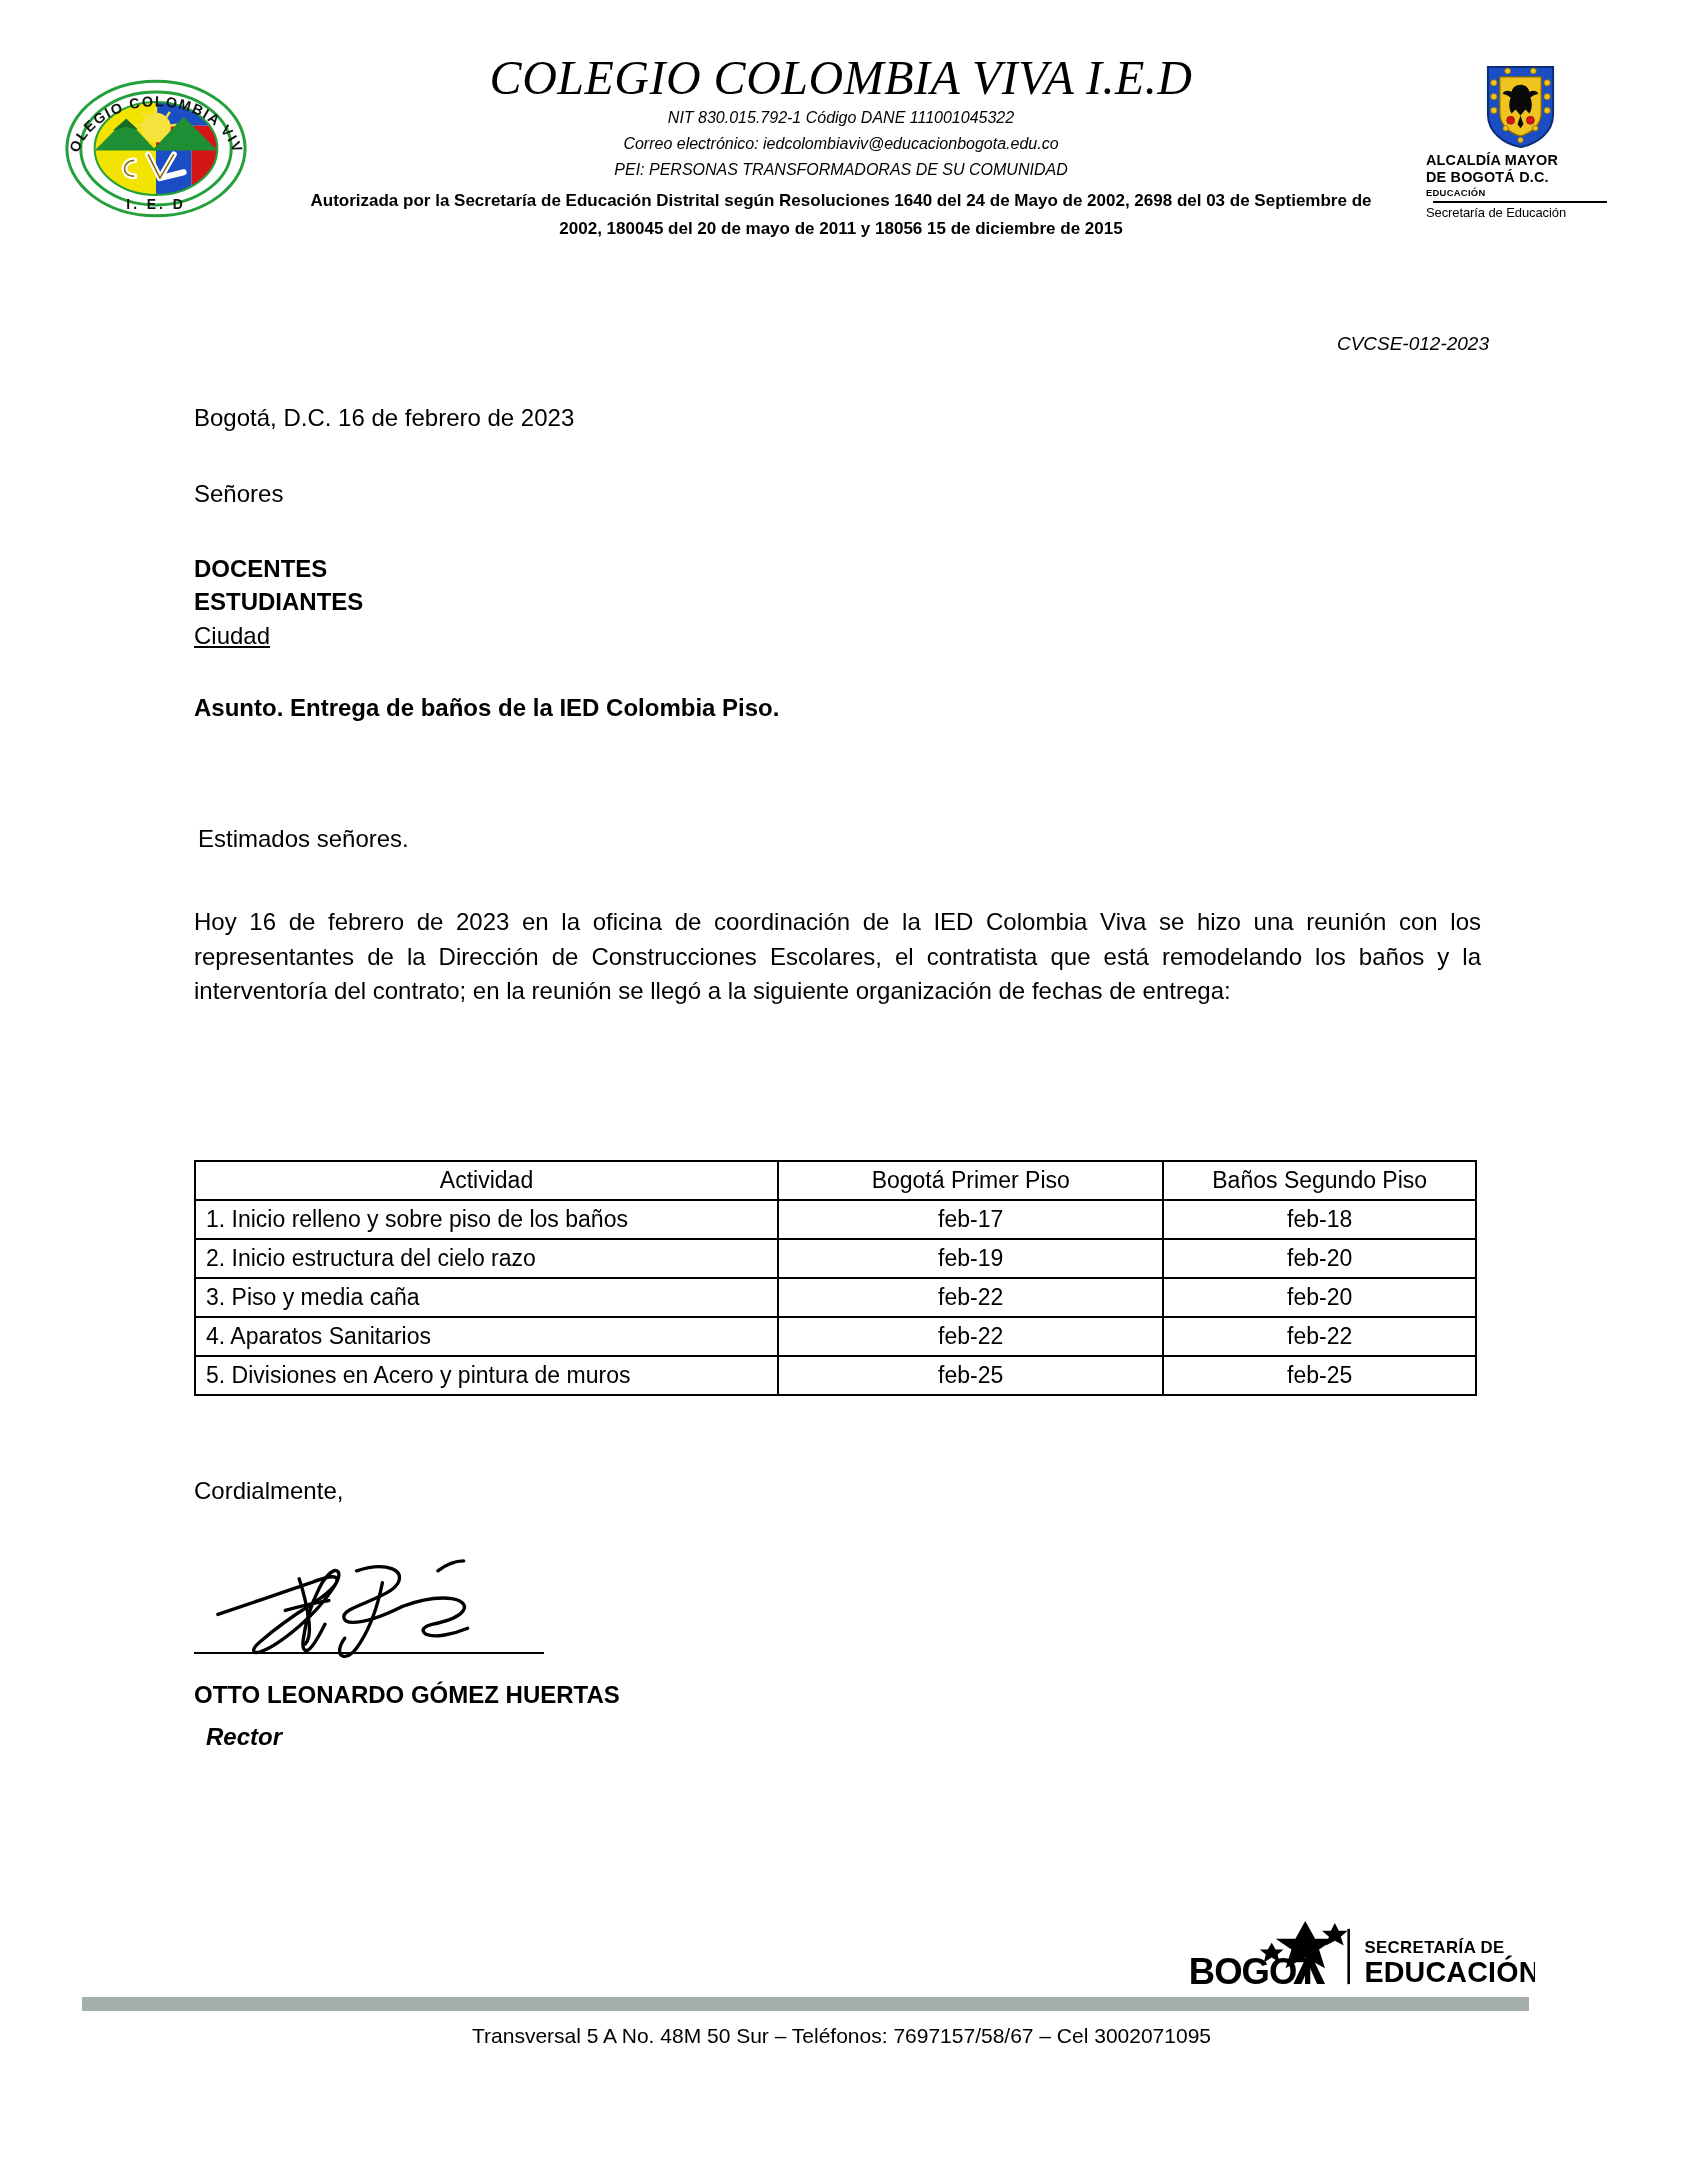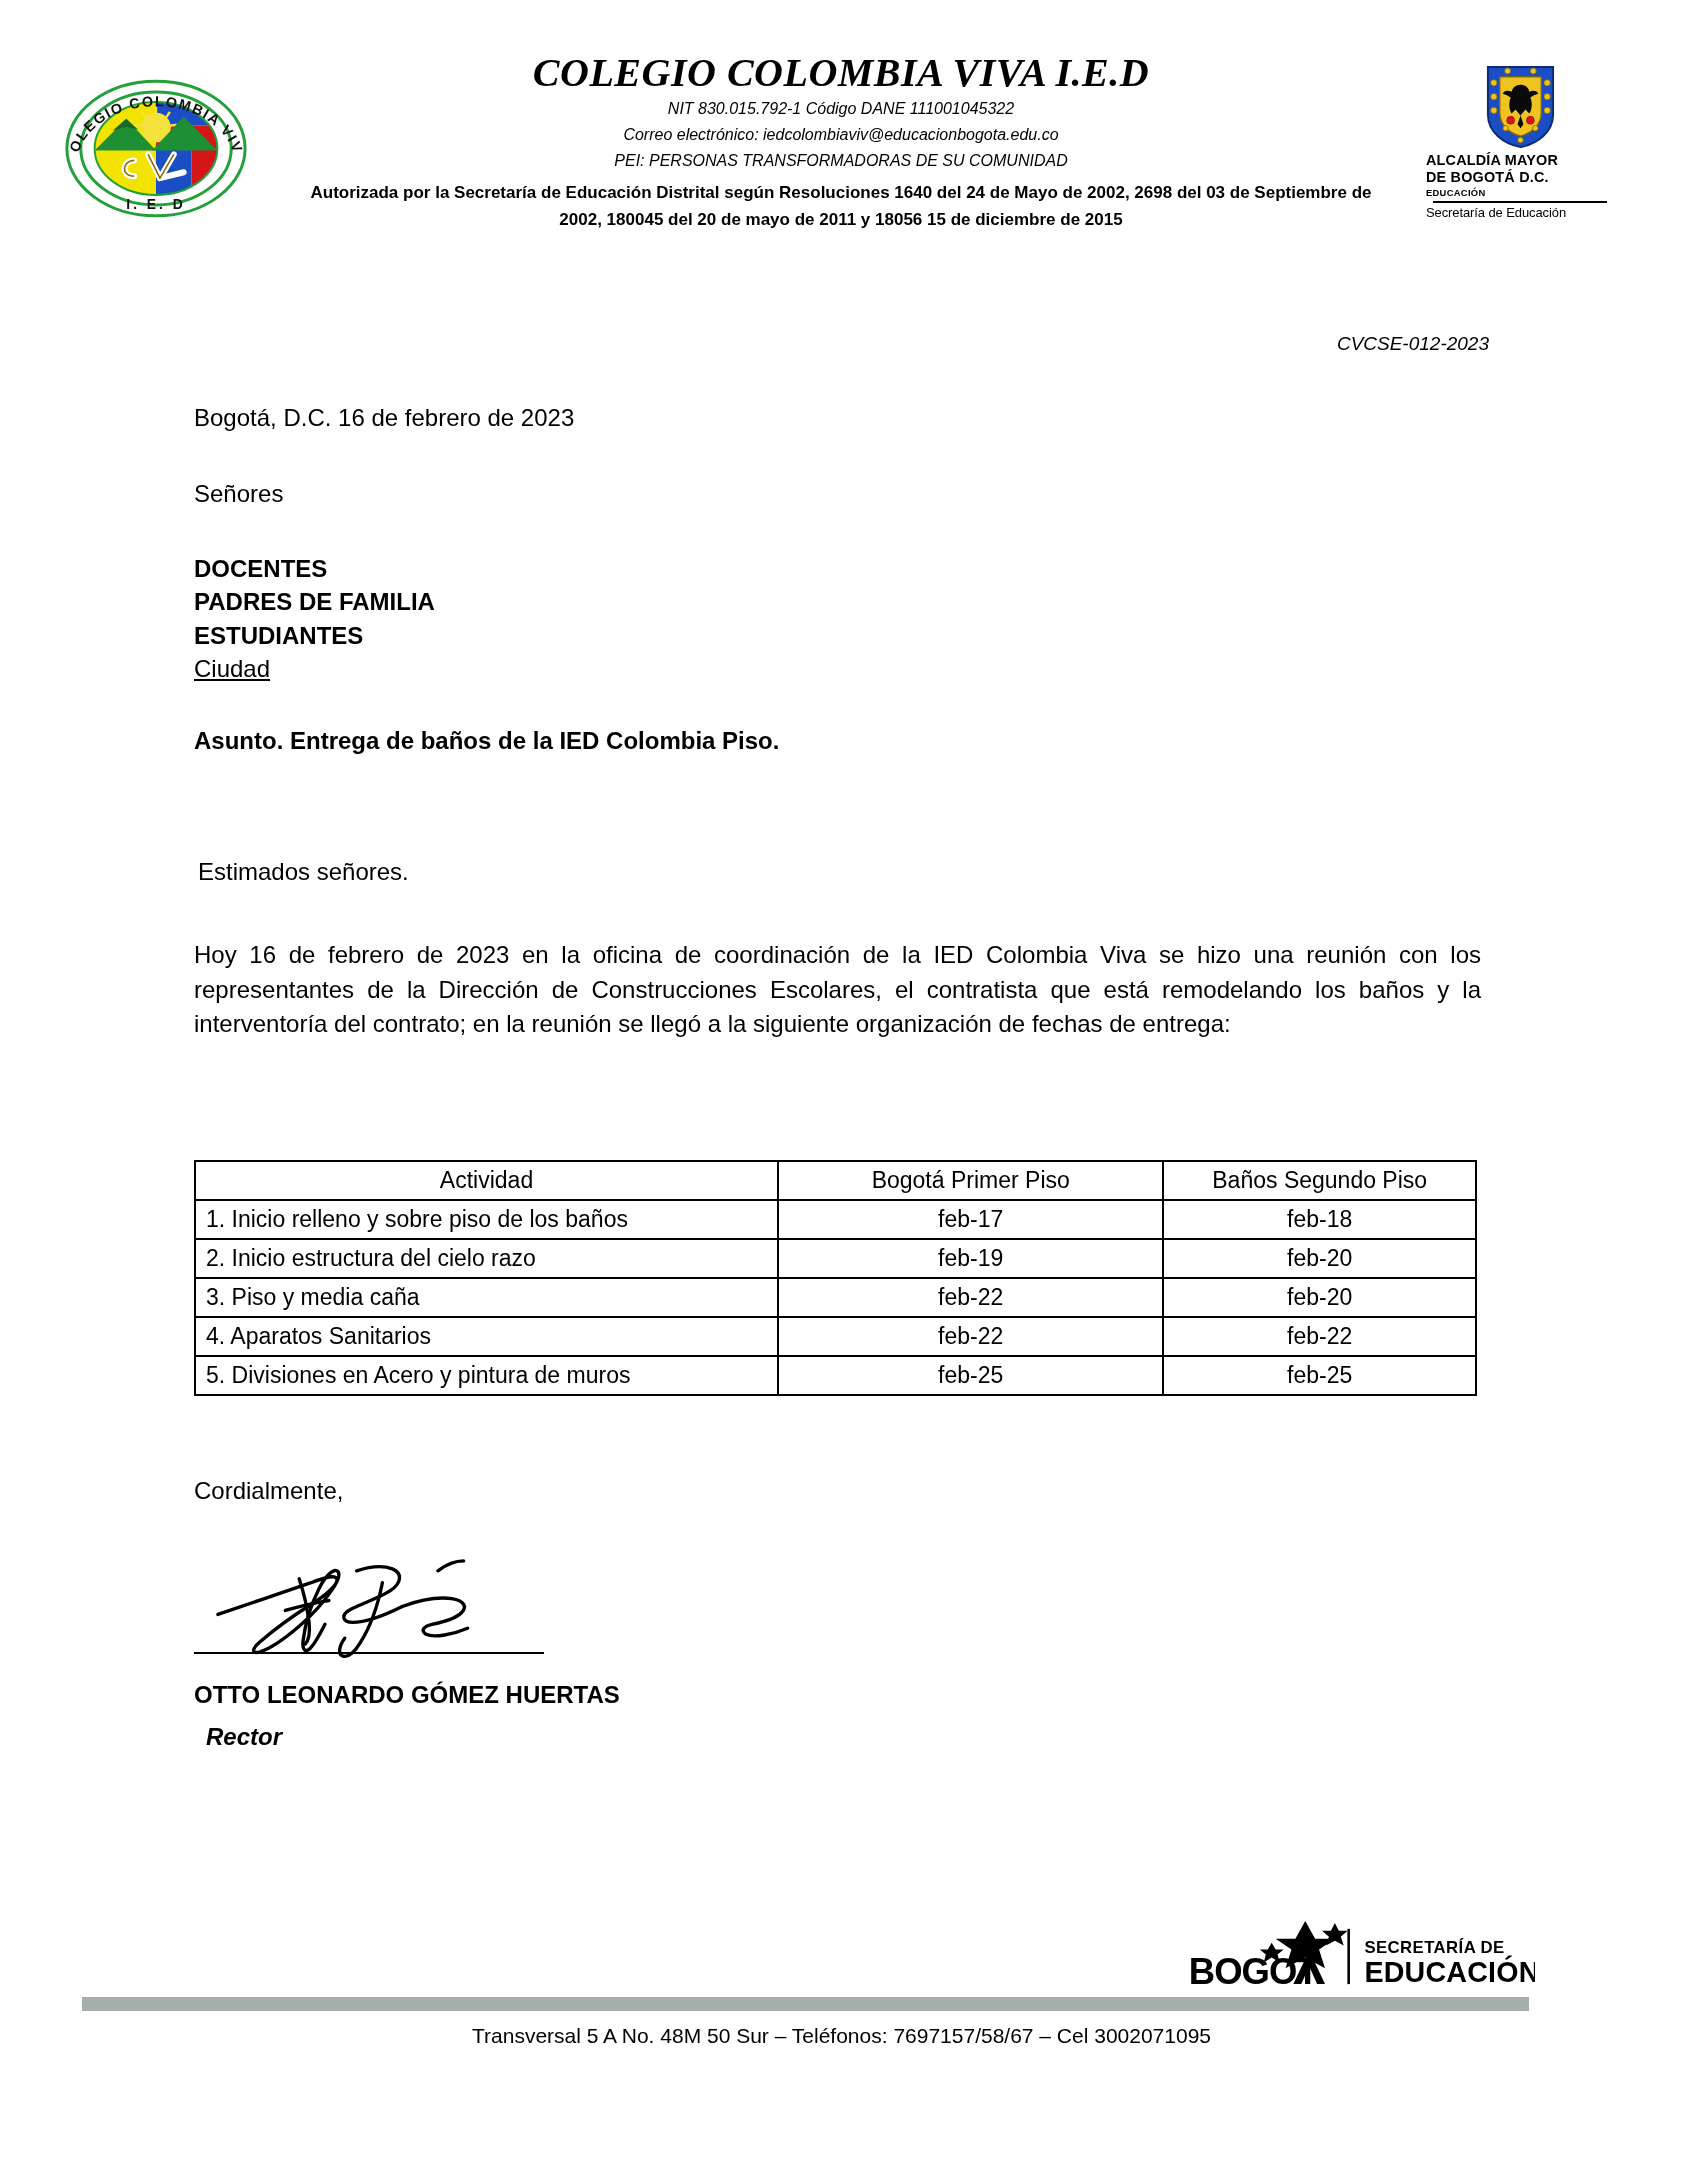--- a/index.html
+++ b/index.html
@@ -73,23 +73,23 @@
 
   .head-center {
     position: absolute;
     left: 267px;
     top: 0;
     width: 1148px;
     text-align: center;
   }
   .org-title {
     font-family: "Liberation Serif", serif;
-    font-weight: bold;
+    font-weight: normal;
     font-style: italic;
-    font-size: 40px;
+    font-size: 48px;
     letter-spacing: 0.5px;
     line-height: 1.12;
     white-space: nowrap;
   }
   .head-sub {
     font-size: 16px;
     font-weight: normal;
     font-style: italic;
     line-height: 1.62;
   }
@@ -329,21 +329,20 @@
 </div>
 
 <div class="doc-ref">CVCSE-012-2023</div>
 
 <div class="body-area">
   <p class="line-date">Bogotá, D.C. 16 de febrero de 2023</p>
   <div class="spacer-1"></div>
   <p class="line-senores">Señores</p>
   <div class="spacer-2"></div>
   <p class="addressee">DOCENTES</p>
-  <p class="addressee">PADRES DE FAMILIA</p>
   <p class="addressee">ESTUDIANTES</p>
   <p class="line-ciudad">Ciudad</p>
   <div class="spacer-3"></div>
   <p class="subject">Asunto. Entrega de baños de la IED Colombia Piso.</p>
   <div class="spacer-4"></div>
   <p class="greeting">Estimados señores.</p>
   <div class="spacer-5"></div>
   <p class="para">Hoy 16 de febrero de 2023 en la oficina de coordinación de la IED Colombia Viva se hizo una reunión con los representantes de la Dirección de Construcciones Escolares, el contratista que está remodelando los baños y la interventoría del contrato; en la reunión se llegó a la siguiente organización de fechas de entrega:</p>
 </div>
 

